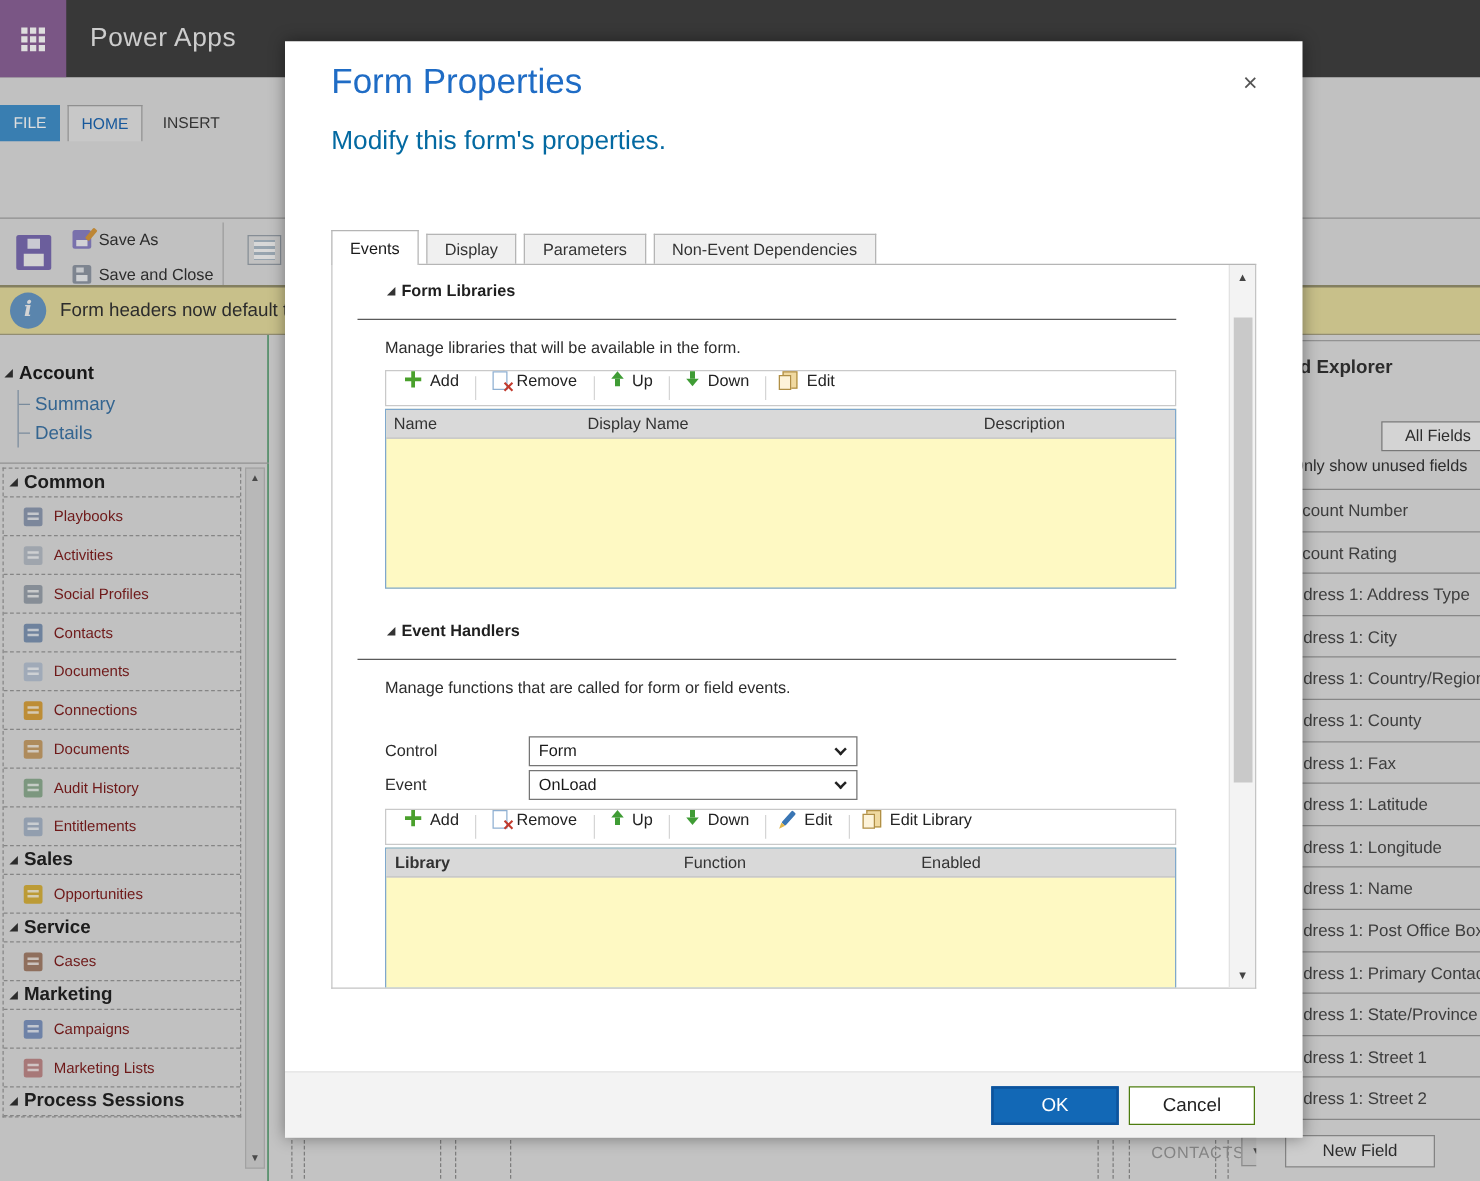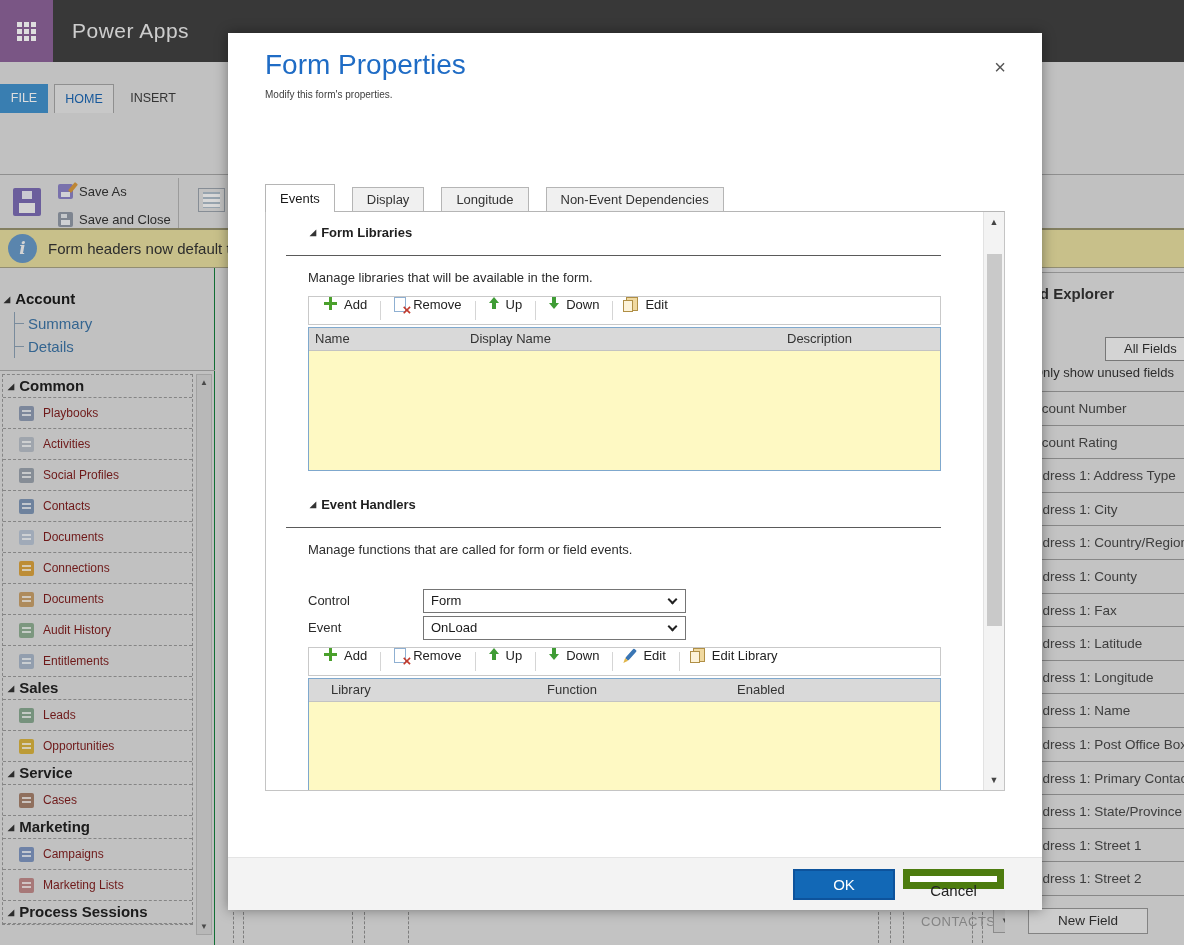--- a/index.html
+++ b/index.html
@@ -89,24 +89,24 @@
   #fe-newfield{position:absolute;left:23px;top:635px;width:120px;height:26px;background:#ececec;border:1px solid #979797;
                text-align:center;line-height:24px;font-size:13.5px;color:#333;}
 
   
   #dim{left:0;top:0;width:1184px;height:945px;background:rgba(0,0,0,.13);z-index:2;}
 
   
   #dialog{left:228px;top:33px;width:814px;height:877px;background:#fff;z-index:3;box-shadow:0 0 12px rgba(0,0,0,.4);}
   #dlg-close{position:absolute;right:36px;top:24px;font-size:20px;color:#555;cursor:pointer;line-height:20px;}
   #dlg-title{position:absolute;left:37px;top:16px;font-size:28px;color:#1f6cc5;}
-  #dlg-subtitle{position:absolute;left:37px;top:56px;font-size:10px;color:#404040;}
+  #dlg-subtitle{position:absolute;left:37px;top:68px;font-size:21px;color:#0369a1;}
   #dlg-tabs{position:absolute;left:37px;top:151px;display:flex;align-items:flex-end;height:28px;}
   .dtab{height:25px;line-height:24px;padding:0 14px;font-size:13px;color:#333;background:#f0f0f0;
-        border:1px solid #b5b5b5;border-bottom:none;margin-right:17px;}
+        border:1px solid #b5b5b5;border-bottom:none;margin-right:6px;}
   .dtab.active{height:28px;line-height:27px;background:#fff;color:#1a1a1a;position:relative;z-index:2;}
   #dlg-panel{position:absolute;left:37px;top:178px;width:740px;height:580px;border:1px solid #c4c4c4;border-top:1px solid #b5b5b5;overflow:hidden;background:#fff;}
   .sec-title{position:absolute;font-size:13px;font-weight:bold;color:#1f1f1f;}
   .rule{position:absolute;left:20px;width:655px;height:1px;background:#5a5a5a;}
   .desc{position:absolute;left:42px;font-size:13px;color:#2c2c2c;}
   .dlg-toolbar{position:absolute;left:42px;width:633px;height:29px;border:1px solid #c9c9c9;background:#fff;
                display:flex;align-items:center;padding:0 2px;}
   .tbi{display:flex;align-items:flex-start;gap:7px;padding:0 13px;font-size:13px;color:#222;height:100%;}
   .tbsep{width:1px;height:19px;background:#d5d5d5;}
   .dlg-table{position:absolute;left:42px;width:633px;border:1px solid #7fa8cd;background:#fef9c3;}
@@ -139,21 +139,21 @@
   
   #dlg-scroll{position:absolute;right:0;top:0;width:21px;height:578px;background:#f3f3f3;border-left:1px solid #e2e2e2;}
   #dlg-scroll .up,#dlg-scroll .dn{position:absolute;left:0;right:0;text-align:center;font-size:9px;color:#444;}
   #dlg-scroll .up{top:5px;} #dlg-scroll .dn{bottom:5px;}
   #dlg-thumb{position:absolute;left:3px;top:42px;width:15px;height:372px;background:#c9c9c9;}
 
   
   #dlg-footer{position:absolute;left:0;top:824px;width:814px;height:53px;background:#f3f3f3;border-top:1px solid #e4e4e4;padding-left:22px;}
   #btn-ok{position:absolute;left:565px;top:11px;width:102px;height:31px;background:#1268b6;border:2px solid #0d539c;
           color:#fff;font-size:15px;text-align:center;line-height:27px;}
-  #btn-cancel{position:absolute;left:675px;top:11px;width:101px;height:20px;background:#fff;border:7px solid #4d7c0f;
+  #btn-cancel{position:absolute;left:675px;top:11px;width:101px;height:31px;background:#fff;border:1px solid #4d7c0f;
           color:#222;font-size:15px;text-align:center;line-height:29px;}
 </style>
 </head>
 <body>
 
 <div id="stage">
 
   <div class="abs" id="app-header">
     <div class="abs" id="waffle-tile">
       <span class="waffle">
@@ -244,24 +244,20 @@
         </div>
         <div class="sec-item">
           <span class="sq" style="background: rgb(143, 174, 146);"></span>
           <span>Audit History</span>
         </div>
         <div class="sec-item">
           <span class="sq" style="background: rgb(168, 182, 200);"></span>
           <span>Entitlements</span>
         </div>
       <div class="sec-hdr tri">Sales</div>
-      <div class="sec-item">
-          <span class="sq" style="background: rgb(136, 168, 144);"></span>
-          <span>Leads</span>
-        </div>
         <div class="sec-item">
           <span class="sq" style="background: rgb(216, 178, 63);"></span>
           <span>Opportunities</span>
         </div>
       <div class="sec-hdr tri">Service</div>
       <div class="sec-item">
           <span class="sq" style="background: rgb(165, 128, 107);"></span>
           <span>Cases</span>
         </div>
       <div class="sec-hdr tri">Marketing</div>
@@ -324,21 +320,21 @@
   <div class="abs" id="dim"></div>
 
   <div class="abs" id="dialog">
     <div id="dlg-close">×</div>
     <div id="dlg-title">Form Properties</div>
     <div id="dlg-subtitle">Modify this form's properties.</div>
 
     <div id="dlg-tabs">
       <div class="dtab active">Events</div>
       <div class="dtab">Display</div>
-      <div class="dtab">Longitude</div>
+      <div class="dtab">Parameters</div>
       <div class="dtab">Non-Event Dependencies</div>
     </div>
 
     <div id="dlg-panel">
 
       <div class="sec-title tri" style="left:44px;top:13px;">Form Libraries</div>
       <div class="rule" style="top:43px;"></div>
       <div class="desc" style="top:58px;">Manage libraries that will be available in the form.</div>
 
       <div class="dlg-toolbar" style="top:84px;">
@@ -418,21 +414,21 @@
           </div>
         <div class="tbsep"></div>
         <div class="tbi">
             <span class="ic ic-copy"></span>
             <span>Edit Library</span>
           </div>
       </div>
 
       <div class="dlg-table" style="top:466px;height:113px;">
         <div class="thead">
-          <span style="width:238px;padding-left:22px;">Library</span>
+          <span style="width:238px;padding-left:7px;font-weight:bold;">Library</span>
           <span style="width:190px;">Function</span>
           <span style="flex:1;">Enabled</span>
         </div>
       </div>
 
       <div id="dlg-scroll">
         <span class="up">▲</span>
         <div id="dlg-thumb"></div>
         <span class="dn">▼</span>
       </div>

